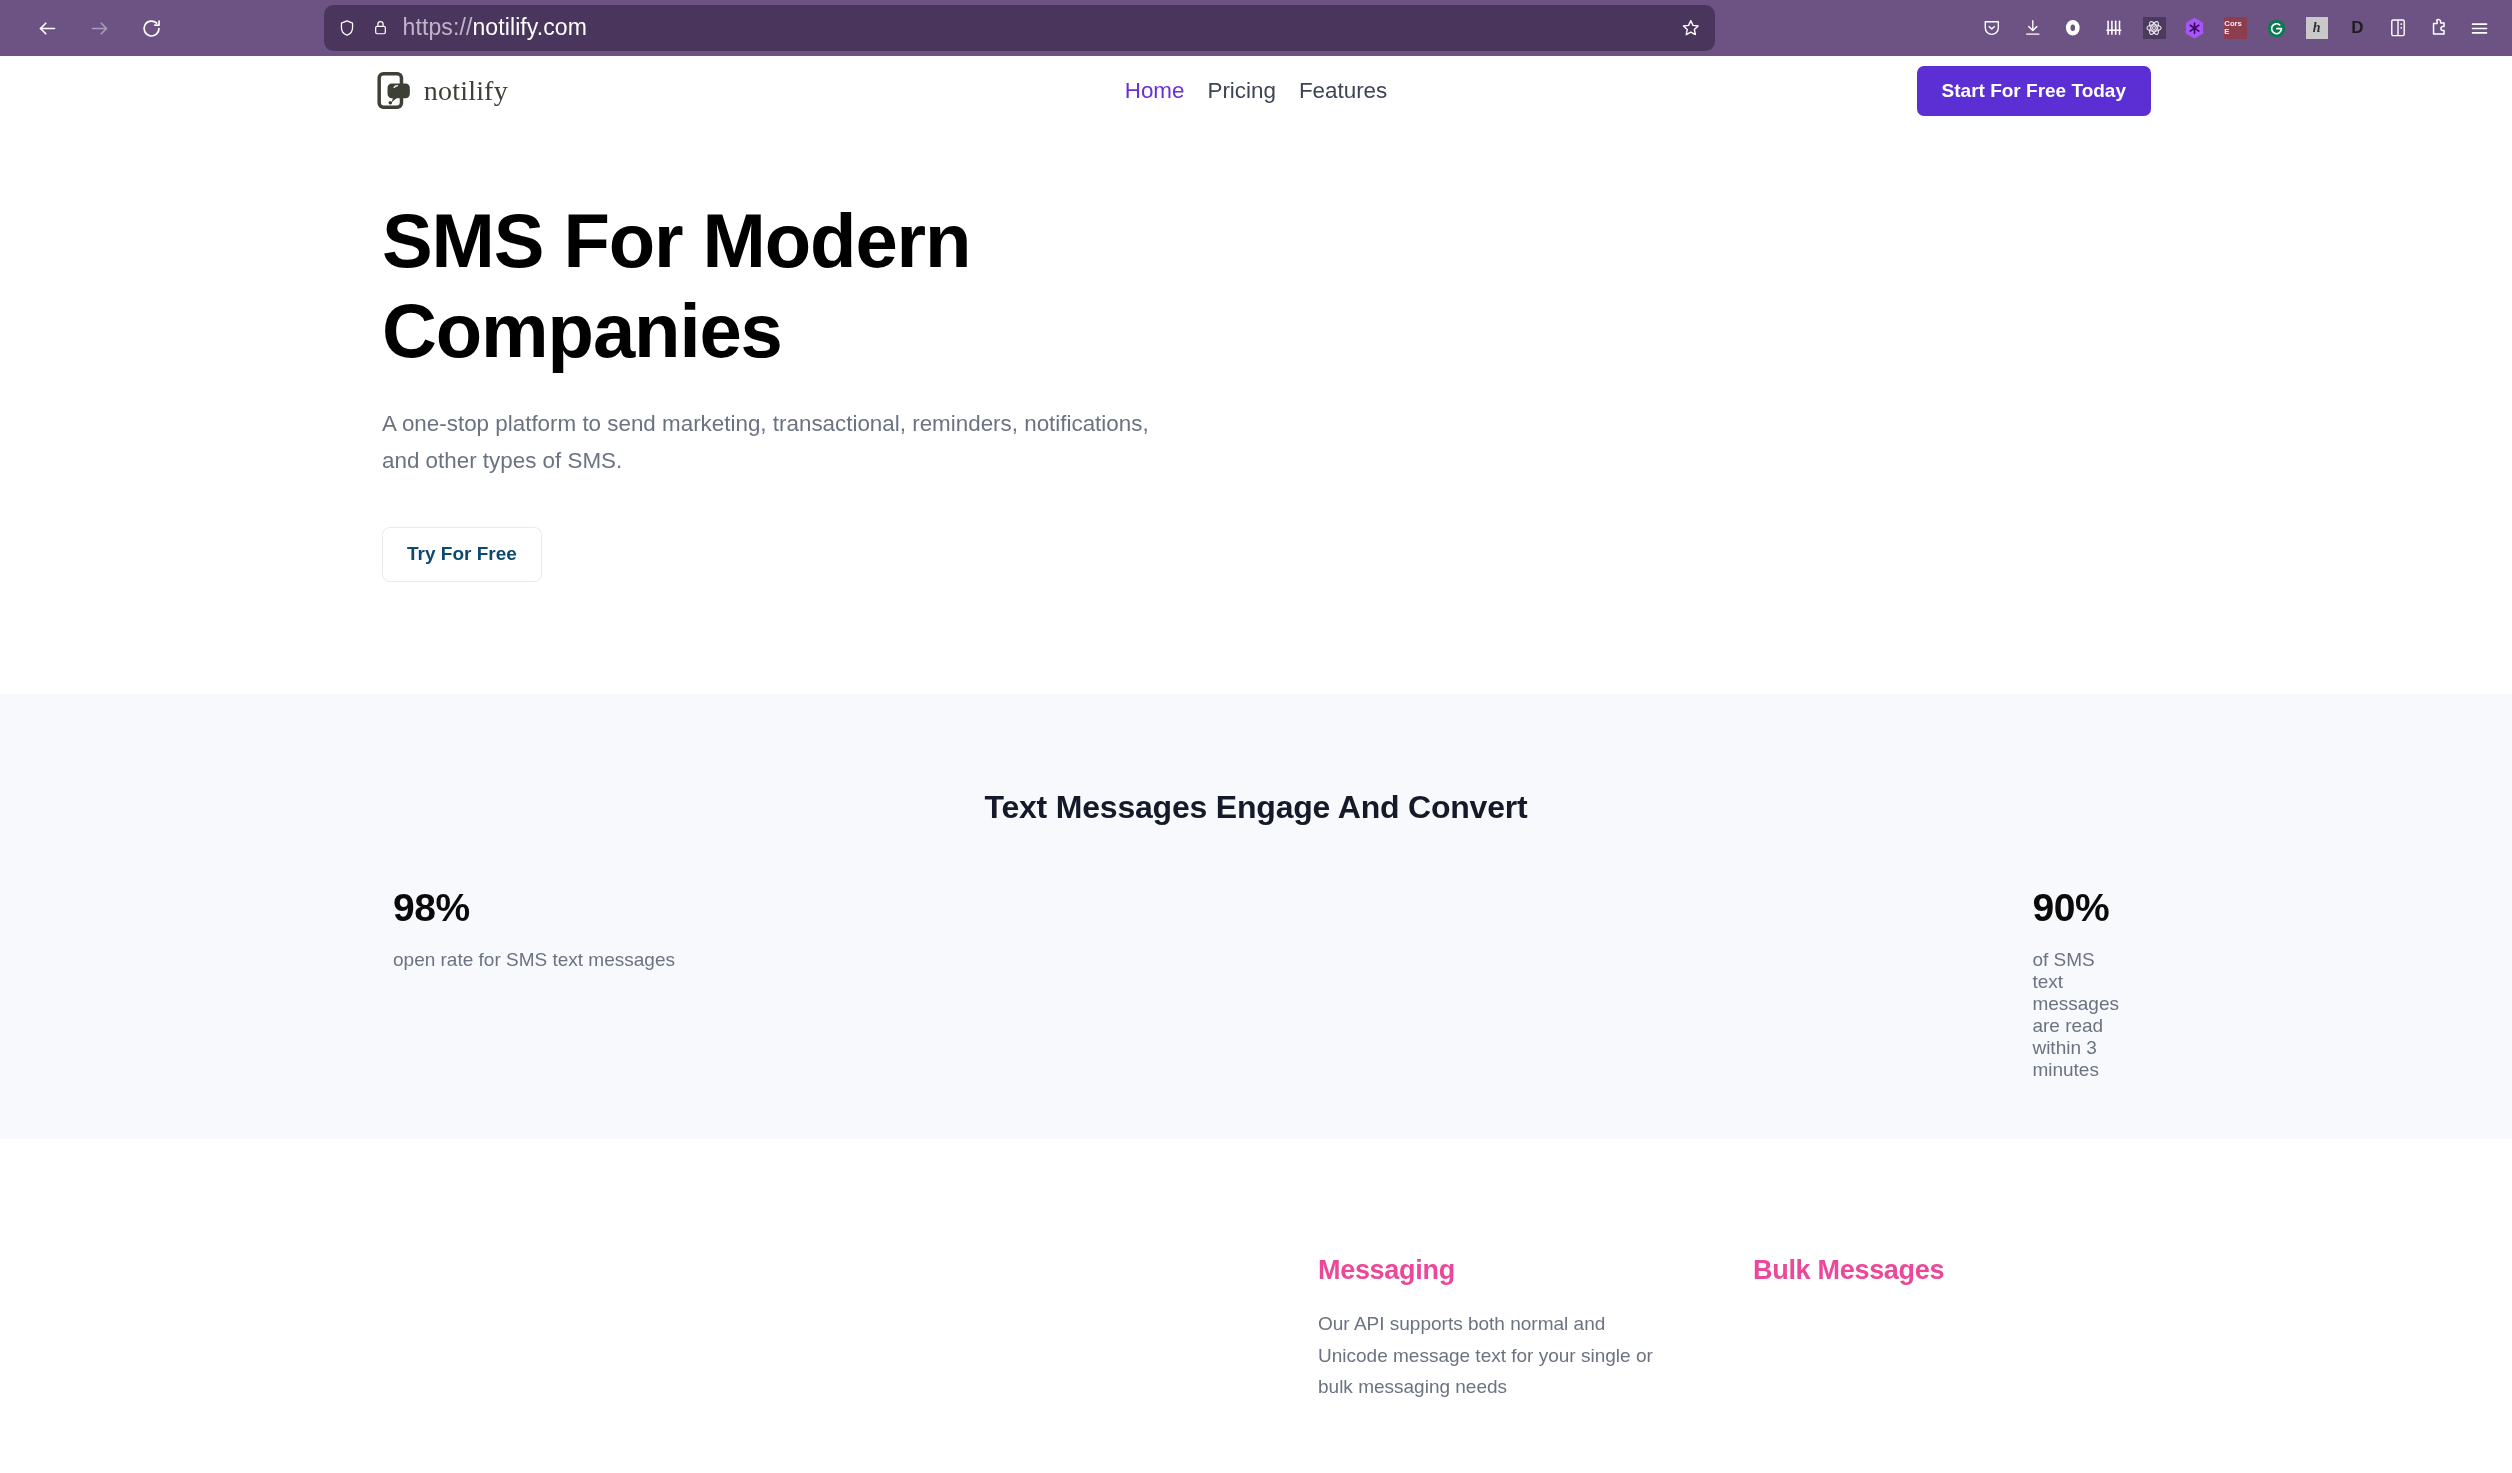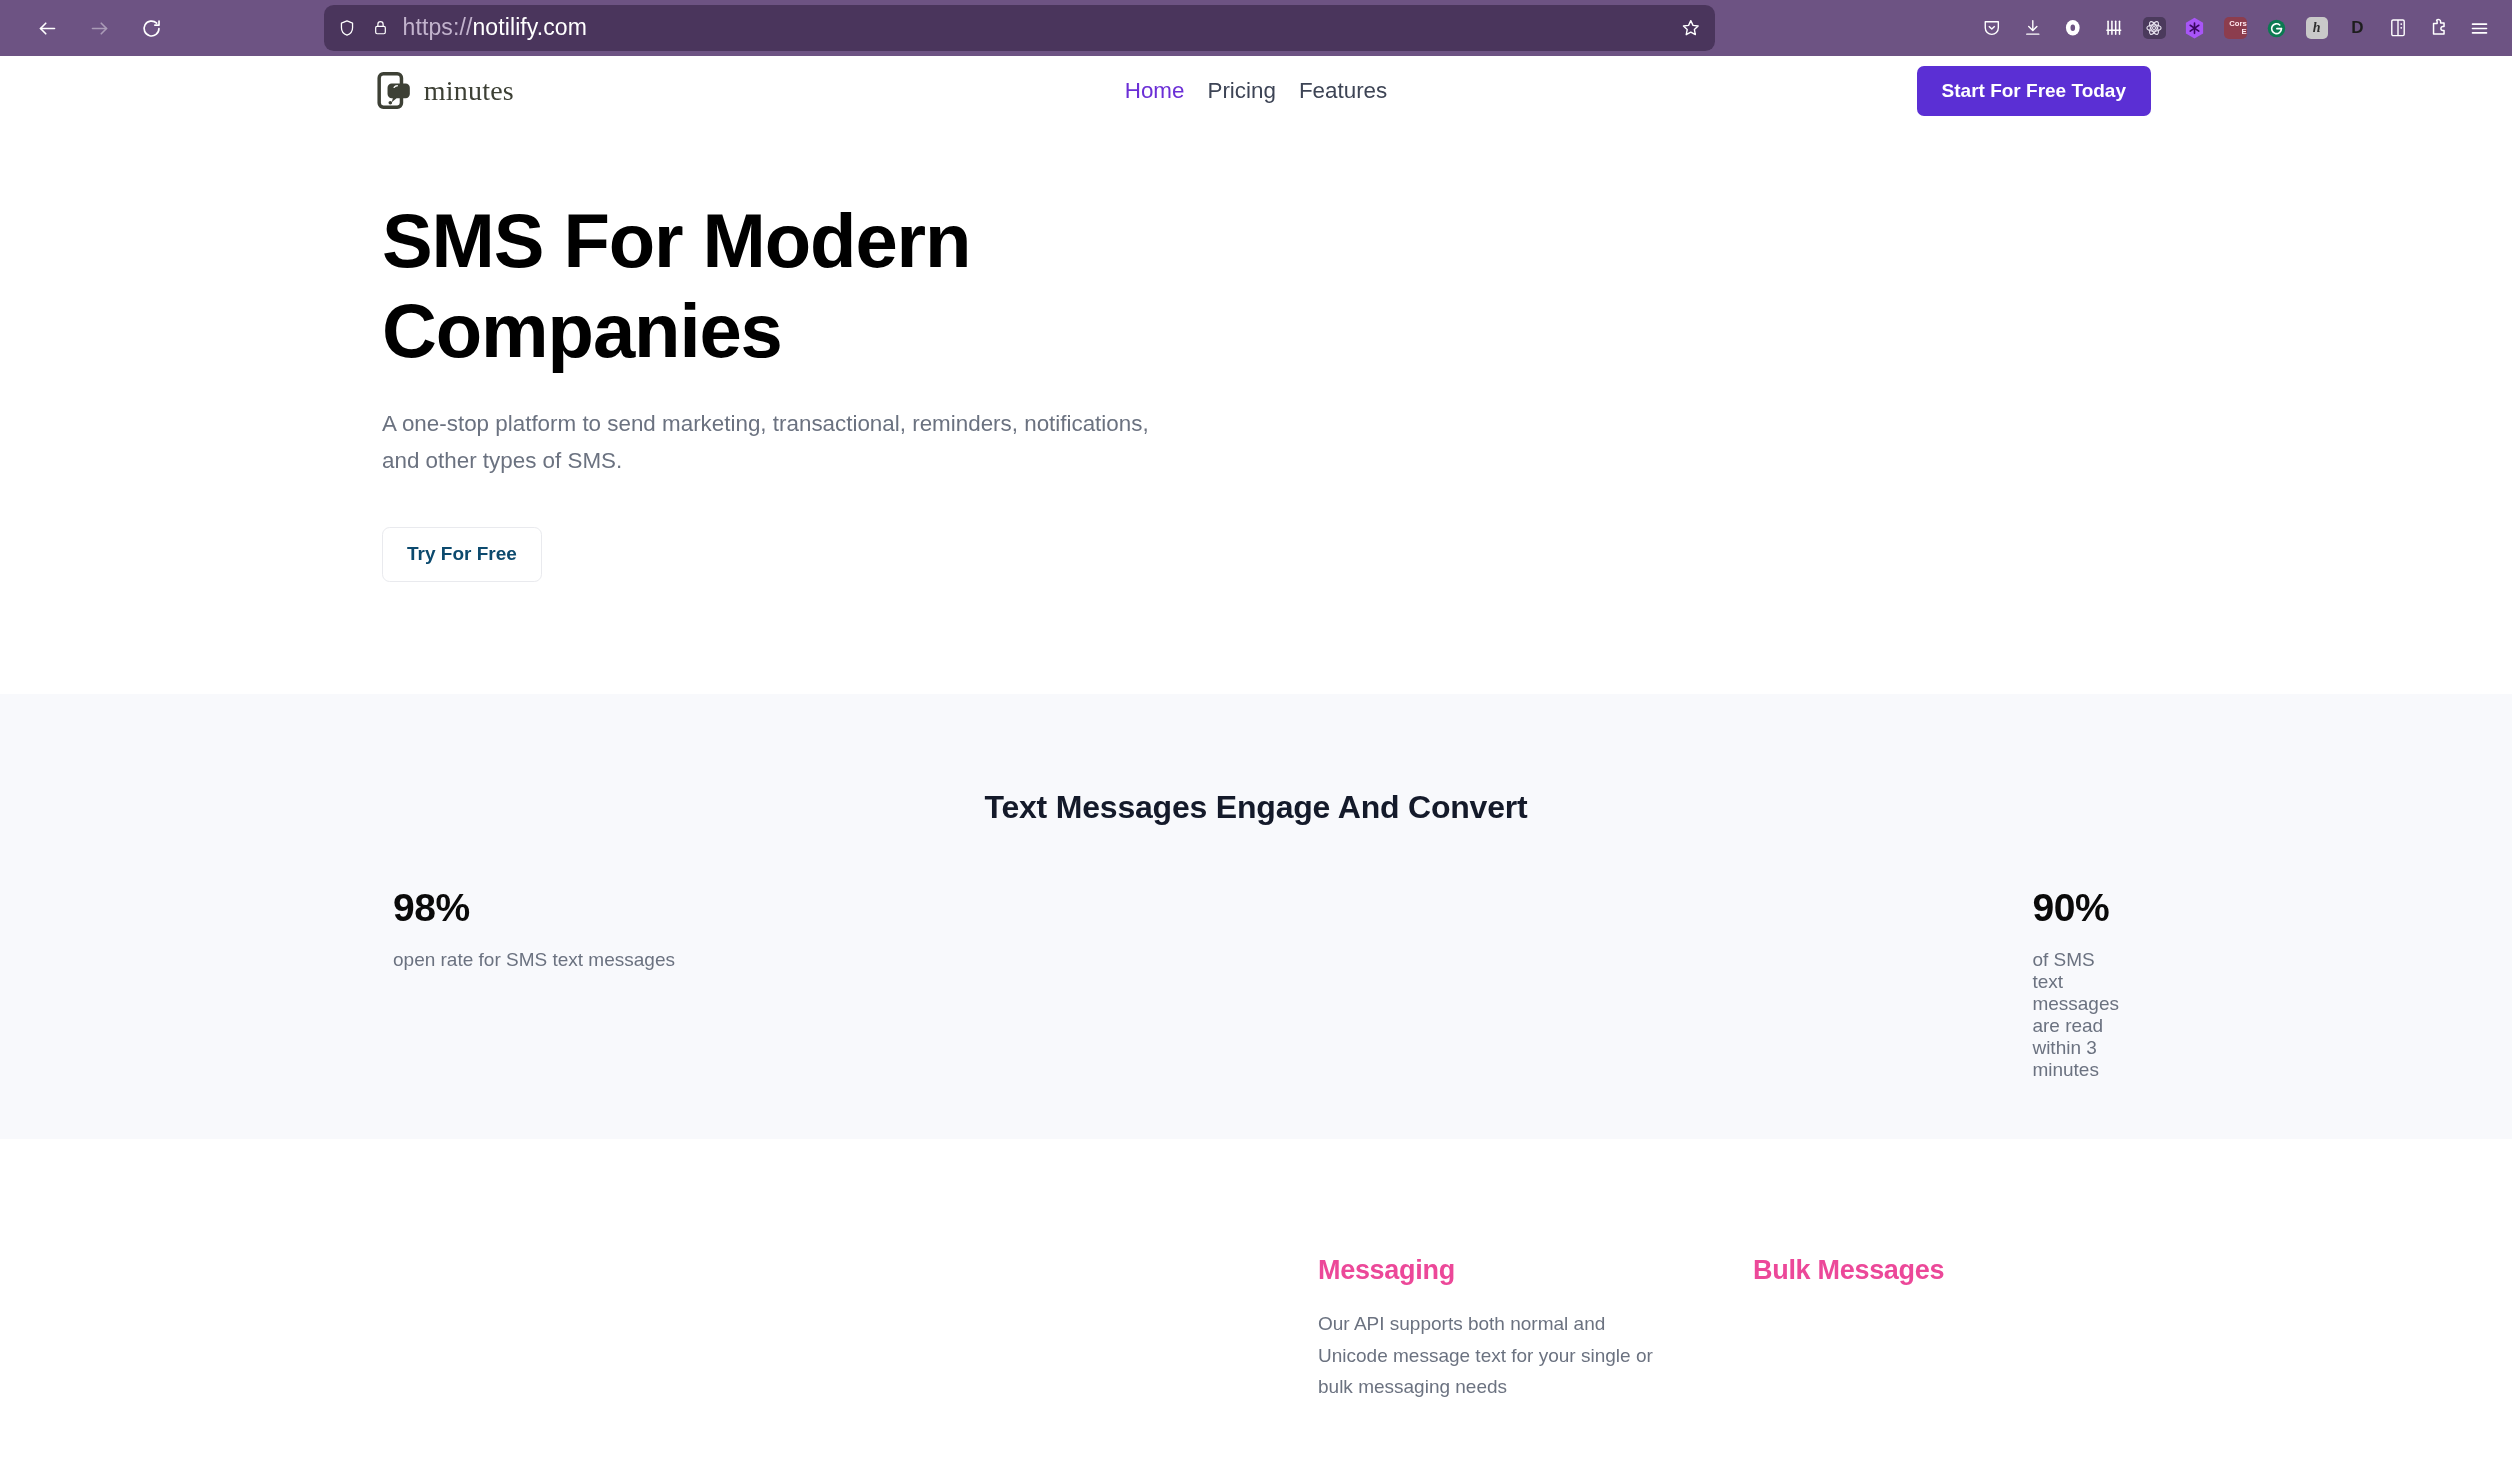--- a/index.html
+++ b/index.html
@@ -74,24 +74,24 @@
   }
   .ext-btn {
     width: 35px; height: 35px;
     display: flex; align-items: center; justify-content: center;
     border-radius: 5.6px;
     cursor: pointer;
     flex-shrink: 0;
   }
   .ext-badge {
     width: 22.4px; height: 22.4px;
-    border-radius: 5px;
+    border-radius: 0;
     display:flex; align-items:center; justify-content:center;
     font-size: 9px; font-weight: bold; line-height: 1.0;
-    text-align:right;
+    text-align:left;
     overflow:hidden;
   }
 
   
   .page {
     height: 1417px;
     overflow: hidden;
     background: #ffffff;
   }
 
@@ -389,21 +389,21 @@
 
     <div class="brand">
       <span class="brand-mark">
         <svg width="39" height="39" viewBox="0 0 56 56">
           <rect x="6" y="4" width="32" height="48" rx="6" fill="none" stroke="#3d4035" stroke-width="5"></rect>
           <circle cx="22" cy="45.5" r="2.6" fill="#3d4035"></circle>
           <path d="M24 18h20a6 6 0 0 1 6 6v9a6 6 0 0 1-6 6H31l-7 6 1.6-6H24a6 6 0 0 1-6-6v-9a6 6 0 0 1 6-6z" fill="#3d4035"></path>
           <path d="M27.5 23.5a5.5 5.5 0 0 1 4.5-2.4" fill="none" stroke="#ffffff" stroke-width="2" stroke-linecap="round"></path>
         </svg>
       </span>
-      <span class="brand-name">minutes</span>
+      <span class="brand-name">notilify</span>
     </div>
 
     <nav class="site-nav">
       <a class="active">Home</a>
       <a>Pricing</a>
       <a>Features</a>
     </nav>
 
     <button class="cta-button">Start For Free Today</button>
   </header>

